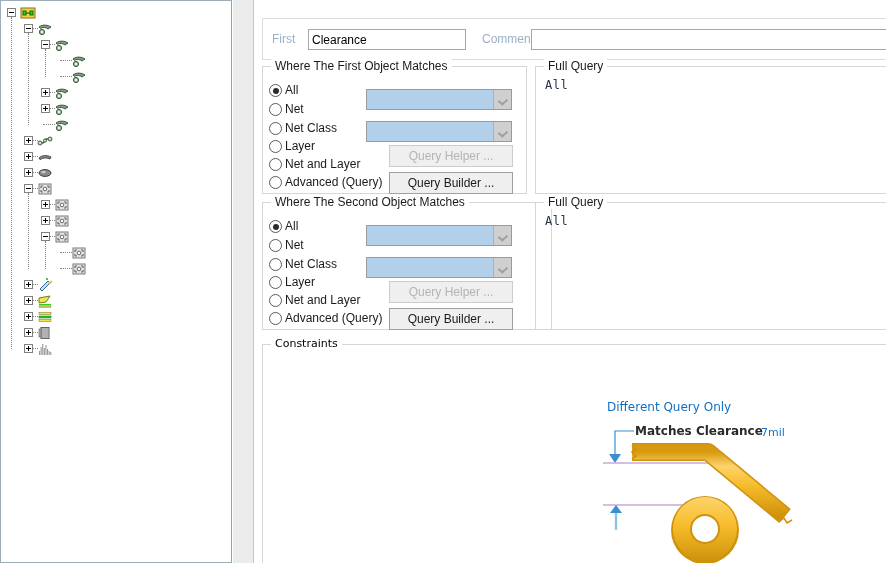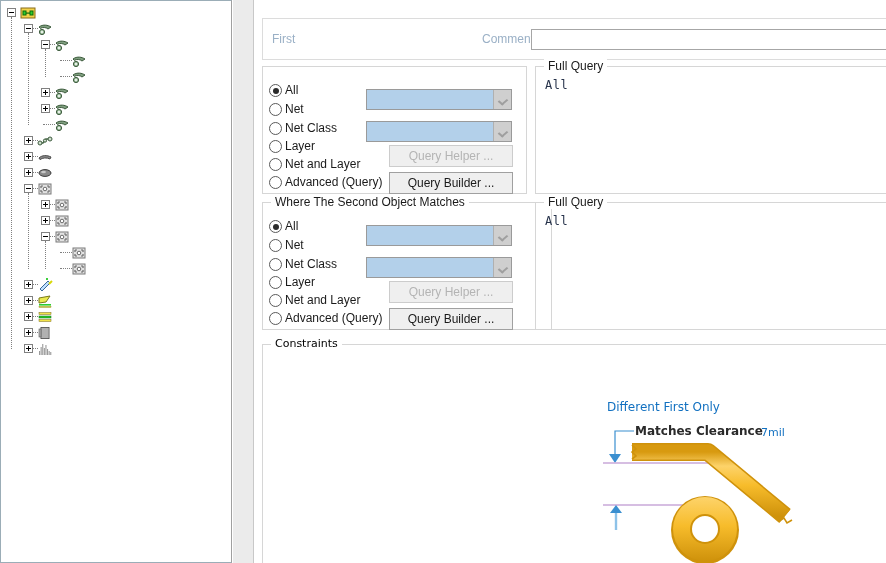--- a/index.html
+++ b/index.html
@@ -575,25 +575,27 @@
         <div class="vdots" style="left: 42px; top: 236px; height: 28px;"></div>
       </div>
   </div>
 
   <div id="splitter"></div>
 
   <div id="right-panel">
 
     <div id="name-band">
       <span class="fld-label" style="left:9px; top:13px;">First</span>
+      <input class="txtbox" style="left: 45px; top: 10px; width: 158px;" value="Clearance">
       <span class="fld-label" style="left:219px; top:13px;">Comment</span>
       <input class="txtbox" style="left: 268px; top: 10px; width: 400px;" value="">
     </div>
 
     <div class="gbox" style="left:8px; top:66px; width:265px; height:128px;">
+      <span class="gtitle">Where The First Object Matches</span>
 
       <div class="radio-row checked" style="top:14px;">
         <span class="radio-mark"></span><span>All</span>
       </div>
       <div class="radio-row" style="top:33px;">
         <span class="radio-mark"></span><span>Net</span>
       </div>
       <div class="radio-row" style="top:52px;">
         <span class="radio-mark"></span><span>Net Class</span>
       </div>
@@ -662,21 +664,21 @@
 
     <div class="gbox" style="left:281px; top:202px; width:620px; height:128px;">
       <span class="gtitle">Full Query</span>
       <div class="fq-text" style="left:9px; top:11px;">All</div>
     </div>
 
     <div class="gbox legacy" style="left:8px; top:344px; width:893px; height:230px;">
       <span class="gtitle">Constraints</span>
 
       <div id="diagram">
-        <span class="dg-label dg-diffnets" style="left:14px; top:0px;">Different First Only</span>
+        <span class="dg-label dg-diffnets" style="left:14px; top:0px;">Different Query Only</span>
         <span class="dg-label dg-minclear" style="left:42px; top:24px;">Matches Clearance</span>
         <span class="dg-label dg-value" style="left:168px; top:26px;">7mil</span>
 
         <svg width="300" height="190" viewBox="0 0 300 190" style="position:absolute; left:0; top:0;">
           <defs>
             <linearGradient id="trkgrad" x1="0" y1="0" x2="0" y2="1">
               <stop offset="0%" stop-color="#d89a10"></stop>
               <stop offset="22%" stop-color="#fdd36a"></stop>
               <stop offset="52%" stop-color="#f7bc2b"></stop>
               <stop offset="100%" stop-color="#cf920b"></stop>

